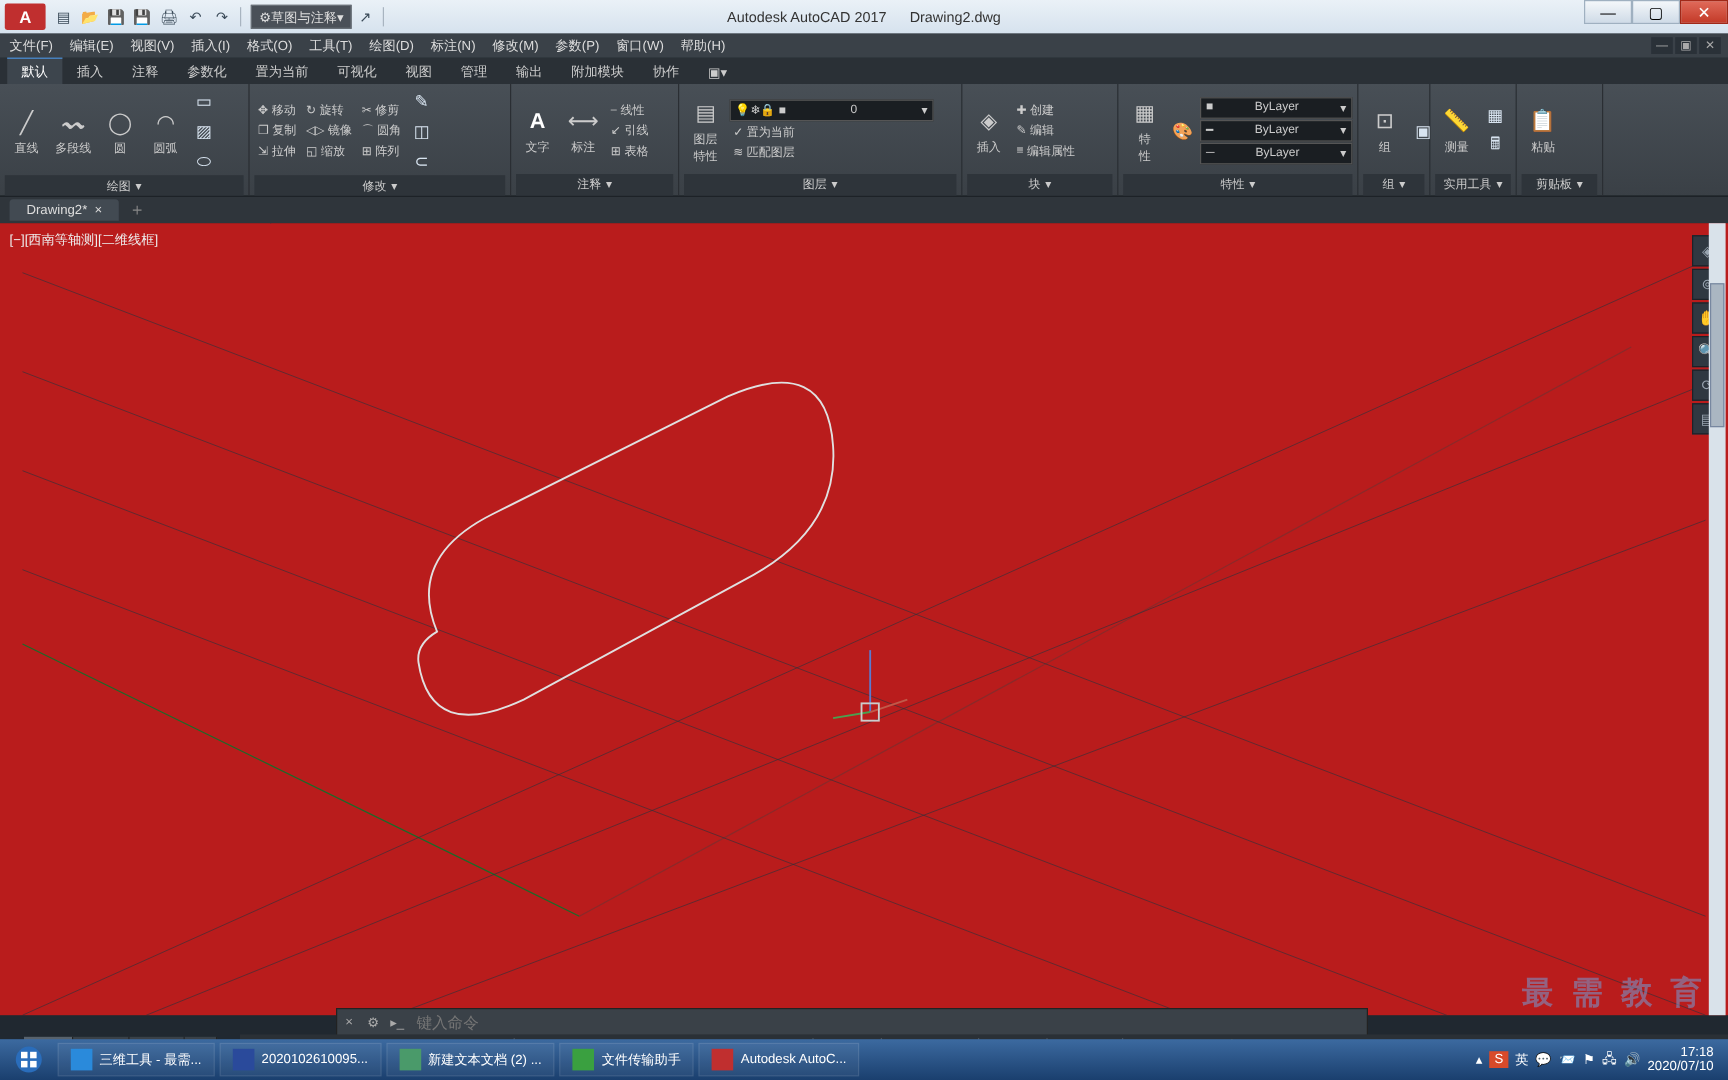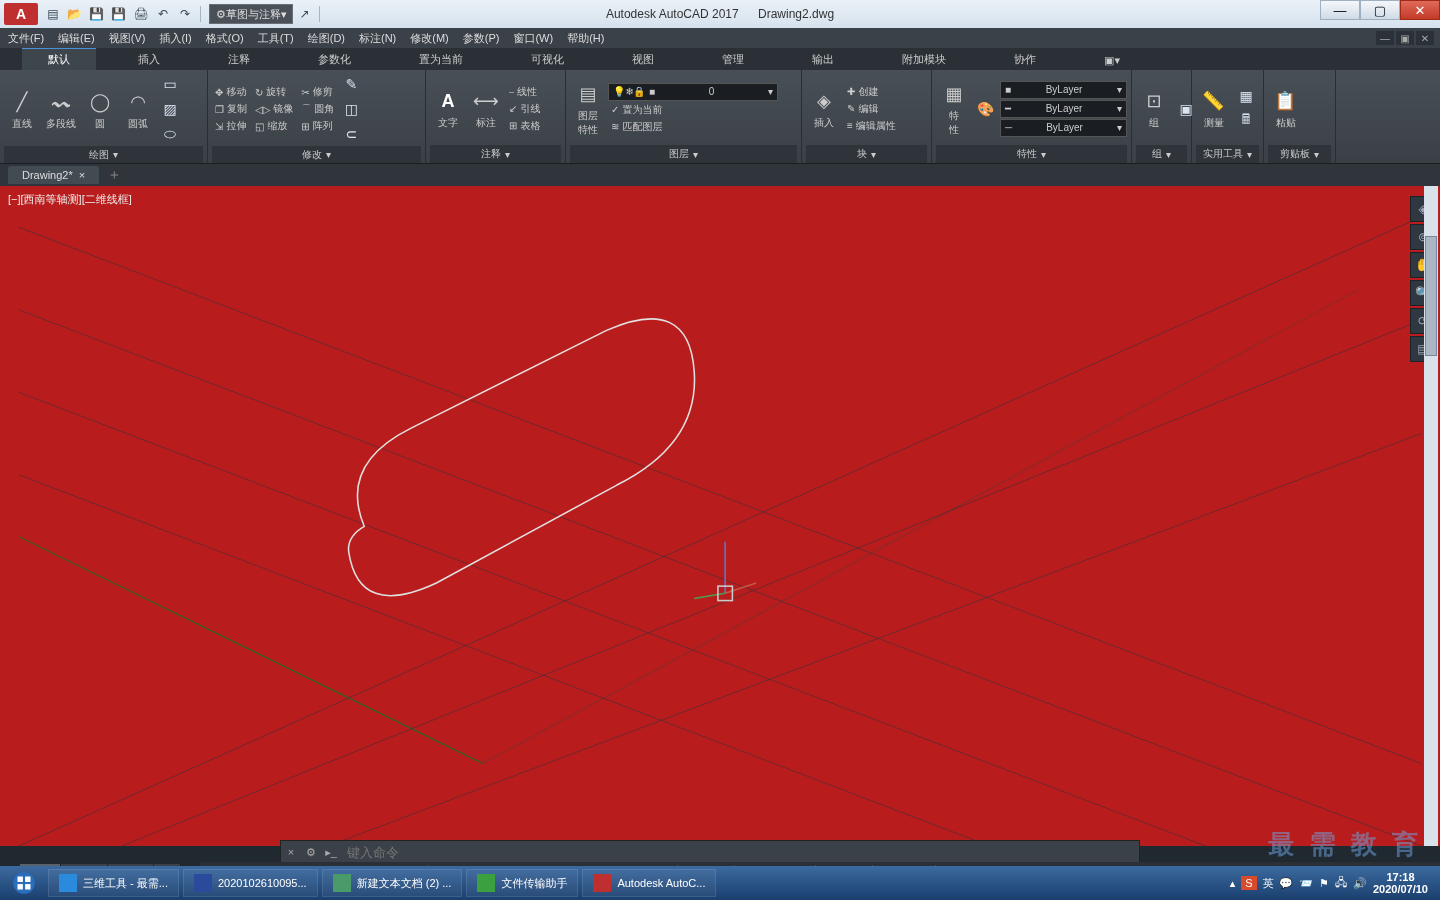--- a/index.html
+++ b/index.html
@@ -18,21 +18,21 @@
 .win-btn.close { background: linear-gradient(#e06a5a,#c33a28); color: #fff; border-color: #a02818; }
 
 
 .menubar { height: 20px; background: #3a4148; display: flex; align-items: center; padding: 0 8px; font-size: 11px; color: #ddd; position: relative; }
 .menubar span { margin-right: 14px; cursor: pointer; }
 .app-controls { position: absolute; right: 6px; display: flex; }
 .app-controls div { width: 18px; height: 14px; margin-left: 2px; background: #2a3138; color: #aaa; font-size: 10px; display:flex;align-items:center;justify-content:center; cursor:pointer; }
 
 
 .ribbon-tabs { height: 22px; background: #2a3036; display: flex; align-items: flex-end; padding: 0 6px; font-size: 11px; color: #ccc; }
-.ribbon-tab { padding: 3px 26px; cursor: pointer; margin-left: 16px; }
+.ribbon-tab { padding: 3px 12px; cursor: pointer; }
 .ribbon-tab.active { background: #3d454d; color: #fff; border-top: 2px solid #4a90d9; }
 
 
 .ribbon { height: 94px; background: linear-gradient(#484f56,#3a4046); border-bottom: 1px solid #1a1e22; display: flex; }
 .panel { border-right: 1px solid #2a2e33; display: flex; flex-direction: column; padding: 2px 4px 0; }
 .panel-body { flex: 1; display: flex; align-items: center; gap: 2px; }
 .panel-title { height: 18px; text-align: center; font-size: 10px; color: #ccc; background: #2e343a; display:flex;align-items:center;justify-content:center; gap:4px; }
 .rb { min-width: 24px; height: 24px; display: flex; align-items: center; justify-content: center; color: #d8e4f0; font-size: 14px; cursor: pointer; }
 .rb-col { display: flex; flex-direction: column; align-items: center; font-size: 10px; color: #ccc; gap: 1px; padding: 2px 4px; cursor:pointer; }
 .rb-col .ico { width: 28px; height: 28px; display:flex;align-items:center;justify-content:center; font-size:18px; }
@@ -70,23 +70,23 @@
 .st-sep { width:1px; height:14px; background:#4a525a; margin:0 2px; }
 .coord { margin-right:8px; letter-spacing:0.5px; }
 
 
 .taskbar { position:absolute; bottom:0; left:0; right:0; height:34px; background: linear-gradient(#3c6aa0,#1a3f6e); display:flex; align-items:center; padding:0 4px; }
 .start-btn { width:40px; height:30px; display:flex;align-items:center;justify-content:center; cursor:pointer; }
 .start-btn svg { width:26px; height:26px; }
 .tb-item { height:28px; padding:0 10px; display:flex; align-items:center; gap:6px; font-size:11px; color:#fff; background:rgba(255,255,255,0.05); border:1px solid rgba(255,255,255,0.1); margin-left:4px; cursor:pointer; max-width:160px; }
 .tb-icon { width:18px; height:18px; background:#bbb; display:inline-block; }
 .tray { margin-left:auto; display:flex; align-items:center; gap:6px; color:#fff; font-size:11px; padding-right:8px; }
-.clock { text-align:center; line-height:1.1;font-weight:bold; }
-
-.watermark { position:absolute; right:18px; bottom:38px; font-size:26px; font-weight:700; color:#6fa8e6; opacity:0.5; letter-spacing:4px; pointer-events:none; }
+.clock { text-align:right; line-height:1.1; }
+
+.watermark { position:absolute; right:18px; bottom:55px; font-size:26px; font-weight:700; color:#6fa8e6; opacity:0.5; letter-spacing:4px; pointer-events:none; }
 </style>
 </head>
 <body>
 
 <div class="titlebar">
   <div class="app-logo">A</div>
   <span class="qat-icon">▤</span>
   <span class="qat-icon">📂</span>
   <span class="qat-icon">💾</span>
   <span class="qat-icon">💾</span>

